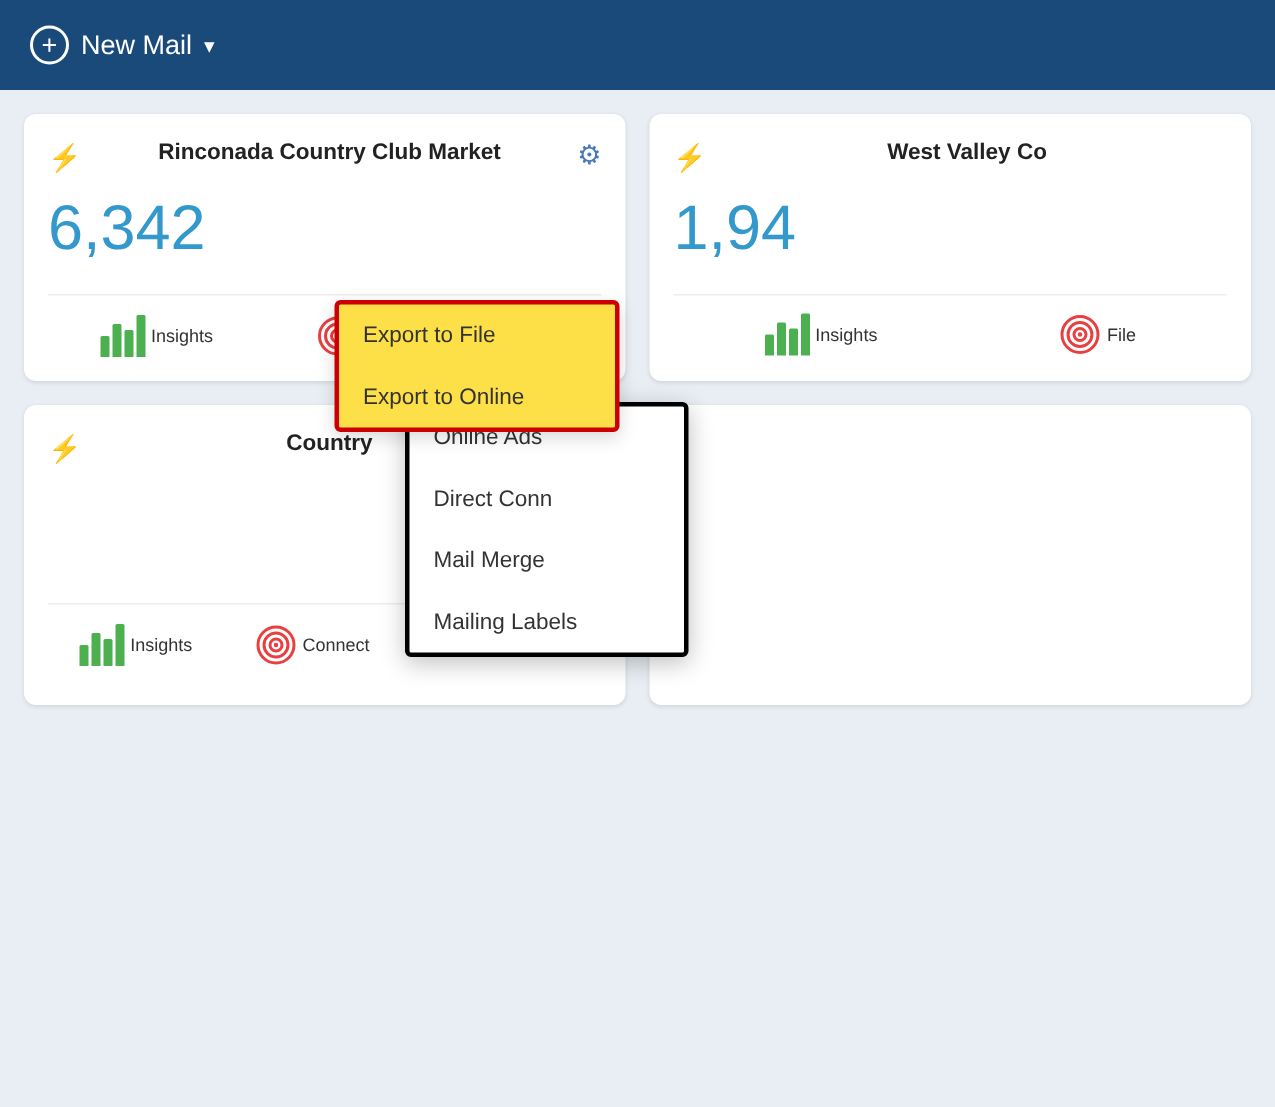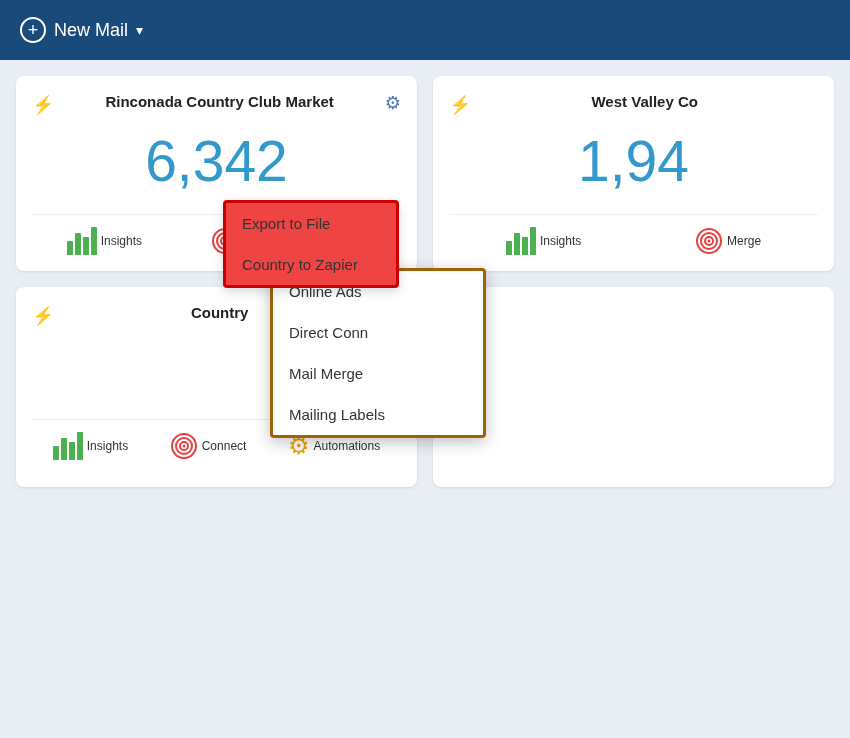--- a/index.html
+++ b/index.html
@@ -87,22 +87,21 @@
       line-height: 1.3;
     }
 
     .gear-icon {
       color: #4a7ab5;
       font-size: 18px;
       cursor: pointer;
     }
 
     .card-number {
-      text-align: center;
-      font-size: 57px;
+      font-size: 42px;
       font-weight: 400;
       color: #3399cc;
       margin: 12px 0 20px;
     }
 
     
     .card-footer {
       display: flex;
       justify-content: space-around;
       align-items: center;
@@ -144,25 +143,25 @@
     .card-right {
       overflow: hidden;
     }
 
     
     .dropdown-overlay {
       position: absolute;
       top: 268px;
       left: 270px;
       z-index: 100;
-      border: 3px solid #a16207;
+      border: 3px solid #000000;
       border-radius: 4px;
       background: white;
       box-shadow: 0 4px 16px rgba(0,0,0,0.25);
-      width: 216px;
+      width: 189px;
     }
 
     .dropdown-item {
       padding: 12px 16px;
       font-size: 15px;
       color: #333;
       cursor: pointer;
       display: flex;
       align-items: center;
       justify-content: space-between;
@@ -175,26 +174,26 @@
     .dropdown-item .chevron-right {
       color: #999;
       font-size: 12px;
     }
 
     
     .submenu {
       position: absolute;
       left: 223px;
       top: 200px;
-      background: #ef4444;
+      background: #fde047;
       border: 1px solid #ddd;
       border-radius: 4px;
       box-shadow: 0 4px 12px rgba(0,0,0,0.15);
       z-index: 101;
-      width: 176px;
+      width: 190px;
       border: 3px solid #cc0000;
     }
 
     .submenu-item {
       padding: 12px 16px;
       font-size: 15px;
       color: #333;
       cursor: pointer;
     }
 
@@ -277,21 +276,21 @@
         </div>
         <span class="footer-label">Insights</span>
       </div>
       <div class="footer-item">
         <svg class="target-svg" viewBox="0 0 28 28">
           <circle cx="14" cy="14" r="12" fill="none" stroke="#e84040" stroke-width="2"></circle>
           <circle cx="14" cy="14" r="8" fill="none" stroke="#e84040" stroke-width="2"></circle>
           <circle cx="14" cy="14" r="4" fill="none" stroke="#e84040" stroke-width="2"></circle>
           <circle cx="14" cy="14" r="1.5" fill="#e84040"></circle>
         </svg>
-        <span class="footer-label">Merge</span>
+        <span class="footer-label">File</span>
       </div>
     </div>
   </div>
 
   <div class="card card-partial">
     <div class="card-header">
       <span class="lightning-icon">⚡</span>
       <span class="card-title">Country</span>
       <span class="gear-icon">⚙</span>
     </div>
@@ -339,15 +338,15 @@
   <div class="dropdown-item">
     <span>Mailing Labels</span>
   </div>
 </div>
 
 <div class="submenu">
   <div class="submenu-item">
     <span>Export to File</span>
   </div>
   <div class="submenu-item">
-    <span>Country to Zapier</span>
+    <span>Export to Online</span>
   </div>
 </div>
 
 </body></html>

